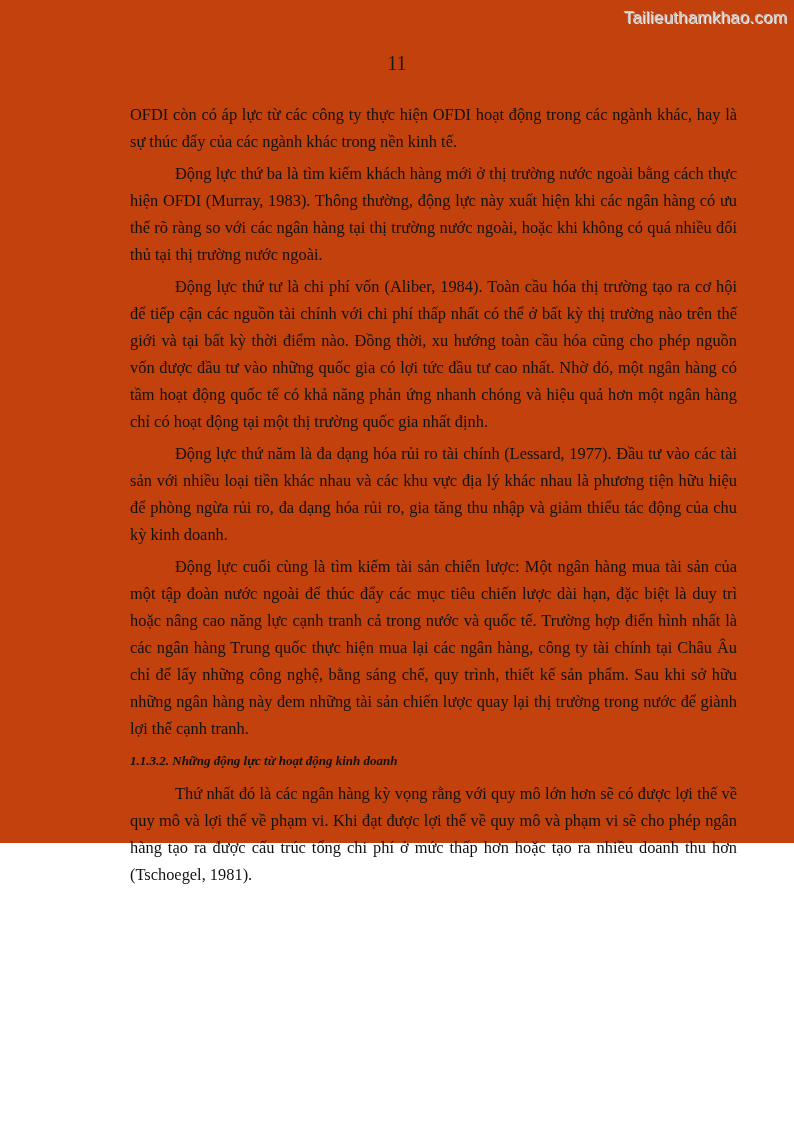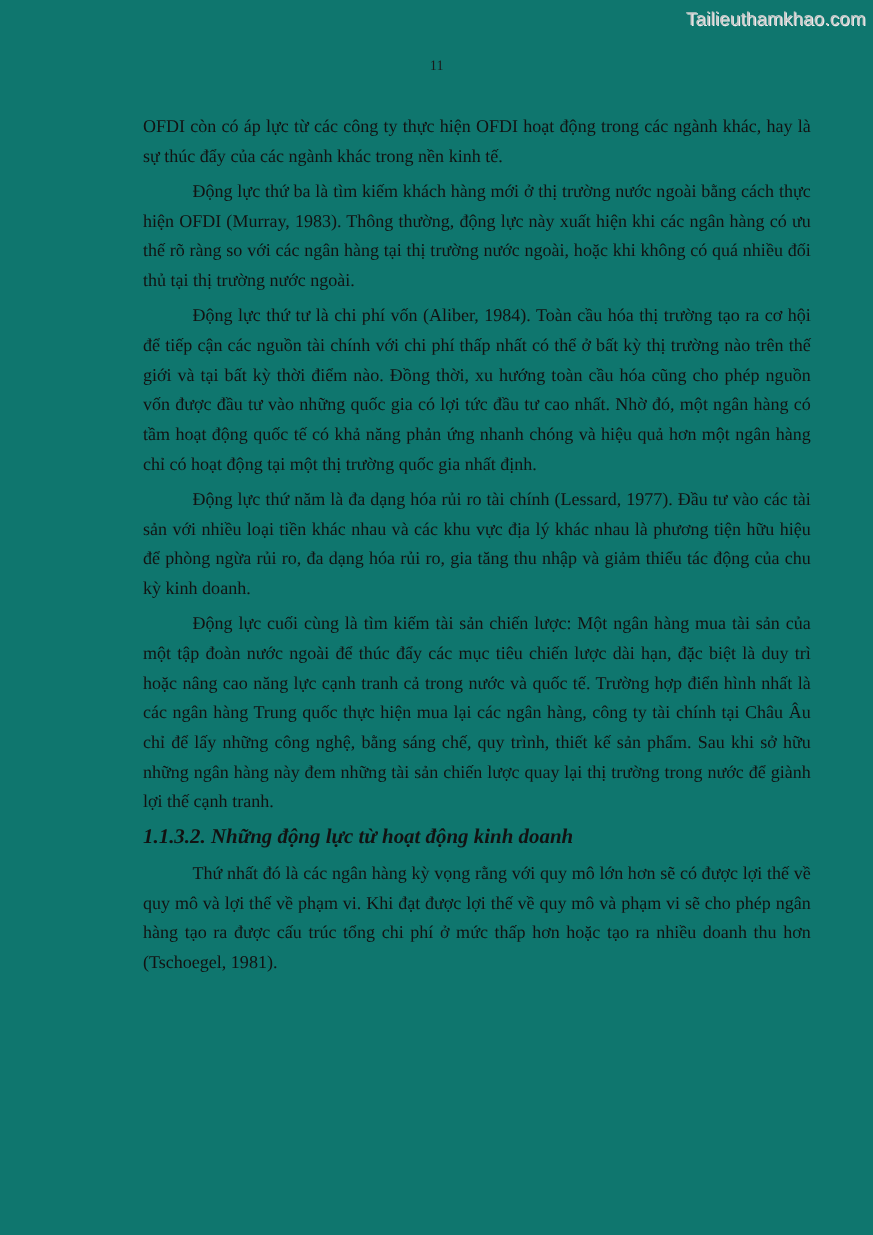--- a/index.html
+++ b/index.html
@@ -1,40 +1,40 @@
 <!DOCTYPE html>
 <html><head>
 <meta charset="utf-8">
 <style>
   * { margin:0; padding:0; box-sizing:border-box; }
   html, body { width:794px; height:1123px; background:#ffffff; overflow:hidden; }
   .page {
-    position:relative; width:794px; height:1123px; background:#0f766e;
+    position:relative; width:794px; height:843px; background:#c2410c;
     font-family:"Liberation Serif", serif; color:#141414;
   }
   .watermark {
     position:absolute; top:8px; right:7px;
     font-family:"Liberation Sans", sans-serif;
     font-size:17px; letter-spacing:0.2px;
     color:#c9c9c9;
     text-shadow:1px 1px 0 #efefef;
   }
   .page-number {
     position:absolute; top:52px; left:0; width:100%;
-    text-align:center; font-size:13px; color:#1a1a1a;
+    text-align:center; font-size:20px; color:#1a1a1a;
   }
   .body-text {
     position:absolute; top:101px; left:130px; width:607px;
     font-size:16.4px; line-height:27px; text-align:justify;
     color:#121212;
   }
   .para { text-indent:45px; margin-bottom:5px; }
   .para.no-indent { text-indent:0; }
   .section-heading {
-    font-style:italic; font-size:19px;
+    font-style:italic; font-size:13px;
     text-indent:0; text-align:left;
     margin:4px 0 6px 0;
   }
   .lead-bold { font-weight:bold; }
 </style>
 </head>
 <body>
 
 <div class="page">
 

